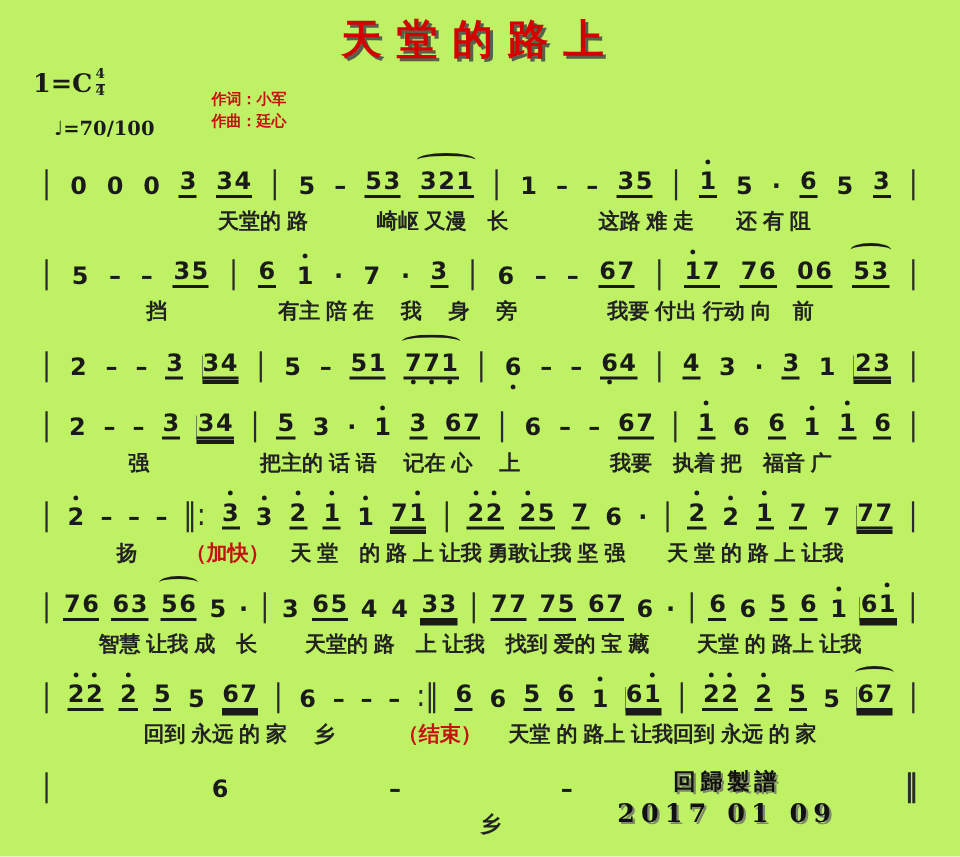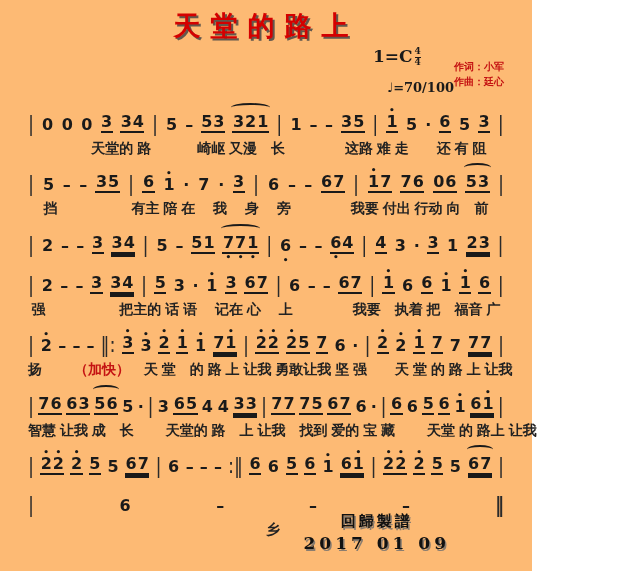--- a/index.html
+++ b/index.html
@@ -1,22 +1,22 @@
 <!DOCTYPE html>
 <html style="--red: #c41212;"><head>
 <meta charset="utf-8">
 <style>
   html,body{margin:0;padding:0;background:#ffffff;}
   body{width:640px;height:571px;overflow:hidden;font-family:"Liberation Sans",sans-serif;color:#1a1a1a;}
-  .sheet{position:relative;width:532px;height:571px;background:#fdba74;}
+  .sheet{position:relative;width:640px;height:571px;background:#bef264;}
   
   .title{margin:0;padding-top:8px;text-align:center;font-family:"DejaVu Serif",serif;
          font-size:27px;font-weight:bold;letter-spacing:10px;color:#d40000;
          text-shadow:2px 2px 0 rgba(70,70,70,.85);}
-  .meta-row{display:flex;justify-content:flex-end;align-items:flex-start;padding:2px 28px 0 22px;}
+  .meta-row{display:flex;justify-content:flex-start;align-items:flex-start;padding:2px 28px 0 22px;gap:38px;}
   .keysig{font-family:"DejaVu Serif",serif;font-size:17px;font-weight:bold;}
   .meter{display:inline-flex;flex-direction:column;vertical-align:middle;margin-left:2px;
          font-size:9px;line-height:1.1;text-align:center;}
   .meter i{font-style:normal;font-weight:bold;}
   .meter i:last-child{border-top:1px solid #1a1a1a;}
   .tempo{font-family:"DejaVu Serif",serif;font-size:13px;font-weight:bold;margin:12px 0 0 14px;}
   .credits{font-size:10px;font-weight:bold;color:var(--red,#c41212);line-height:1.45;text-align:left;margin-top:14px;}
   
   #score{padding:6px 26px 0 26px;}
   .line{margin-bottom:1px;}
@@ -268,20 +268,21 @@
           <span class="note"><span class="dig">1<span class="hi">•</span></span></span>
           <span class="note u2"><span class="dig">6</span><span class="dig">1<span class="hi">•</span></span></span>
           <span class="bar">|</span>
           <span class="note u1"><span class="dig">2<span class="hi">•</span></span><span class="dig">2<span class="hi">•</span></span></span>
           <span class="note u1"><span class="dig">2<span class="hi">•</span></span></span>
           <span class="note u1"><span class="dig">5</span></span>
           <span class="note"><span class="dig">5</span></span>
           <span class="note u2"><span class="dig">6</span><span class="dig">7</span><span class="tie"></span></span>
           <span class="bar">|</span>
         </div>
+        <div class="lyrics"><span>回到 永远 的 家　 乡　　　</span><span class="red">（结束）</span><span>　 天堂 的 路上 让我回到 永远 的 家</span></div>
       </div>
       <div class="line">
         <div class="notes">
           <span class="bar">|</span>
           <span class="note"><span class="dig">6</span></span>
           <span class="dash">–</span>
           <span class="dash">–</span>
           <span class="dash">–</span>
           <span class="bar final">‖</span>
         </div>

